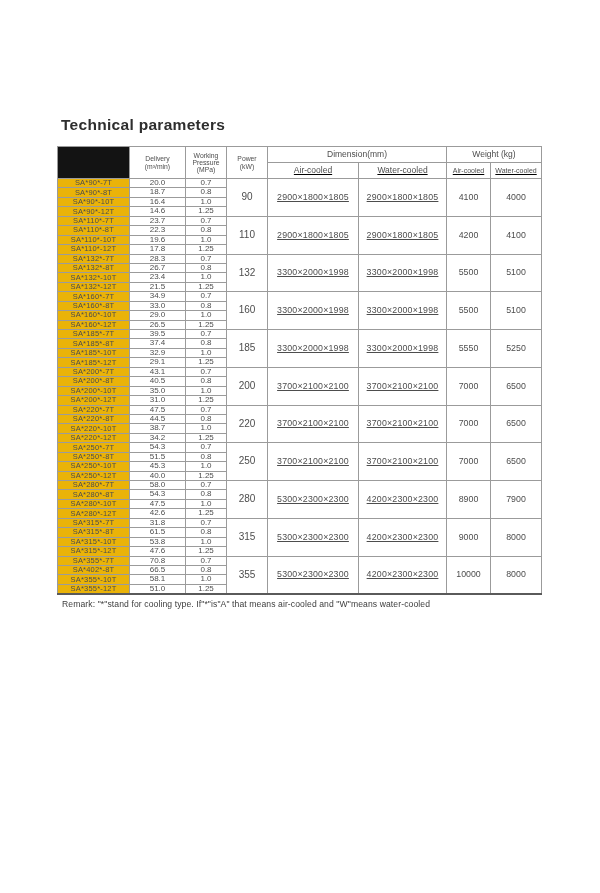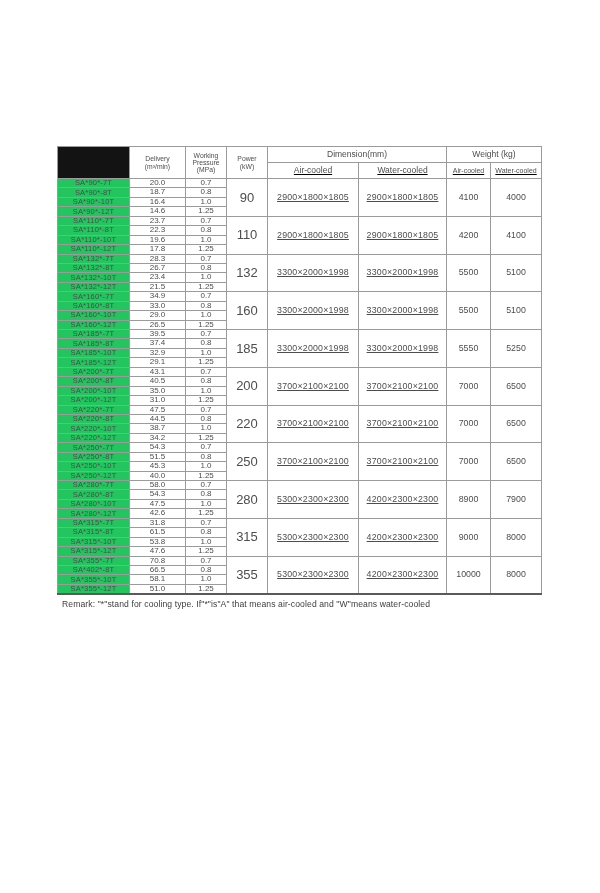--- a/index.html
+++ b/index.html
@@ -33,39 +33,40 @@
   }
   thead th{font-weight:normal;color:#3f3f3f;}
   .h-top{height:16px;font-size:8.5px;}
   .h-sub{height:16px;font-size:8.5px;text-decoration:underline;}
   th.model-head{background:#131313;border-color:#131313;}
   th.small-head{font-size:6.8px;color:#3f3f3f;}
   th.wt-sub{font-size:7px;}
   tbody tr{height:9.45px;}
   tbody td{font-size:8px;height:8.4px;}
   td.model{
-    background:#22c55e;color:#c6c6c6;
+    background:#eab308;color:#c6c6c6;
     text-align:left;padding-left:4px;
     font-size:7.5px;letter-spacing:0.2px;
     border-color:#8a8a8a;border-top-color:#6f6f6f;border-bottom-color:#6f6f6f;
   }
   td.num{font-size:8px;color:#4d4d4d;}
-  td.power{font-size:13px;color:#4d4d4d;}
+  td.power{font-size:10px;color:#4d4d4d;}
   td.dim{font-size:8.8px;color:#555;letter-spacing:0.2px;text-decoration:underline;}
   td.wt{font-size:8.8px;color:#4d4d4d;}
   .remark{
     position:absolute;left:62px;top:599px;
     font-size:8.6px;color:#3d3d3d;letter-spacing:0.1px;
   }
 </style>
 </head>
 <body>
 
 <div class="page">
 
+  <div class="title">Technical parameters</div>
 
   <table class="params">
     <colgroup>
       <col style="width:72px">
       <col style="width:56px">
       <col style="width:41px">
       <col style="width:41px">
       <col style="width:91px">
       <col style="width:88px">
       <col style="width:44px">

